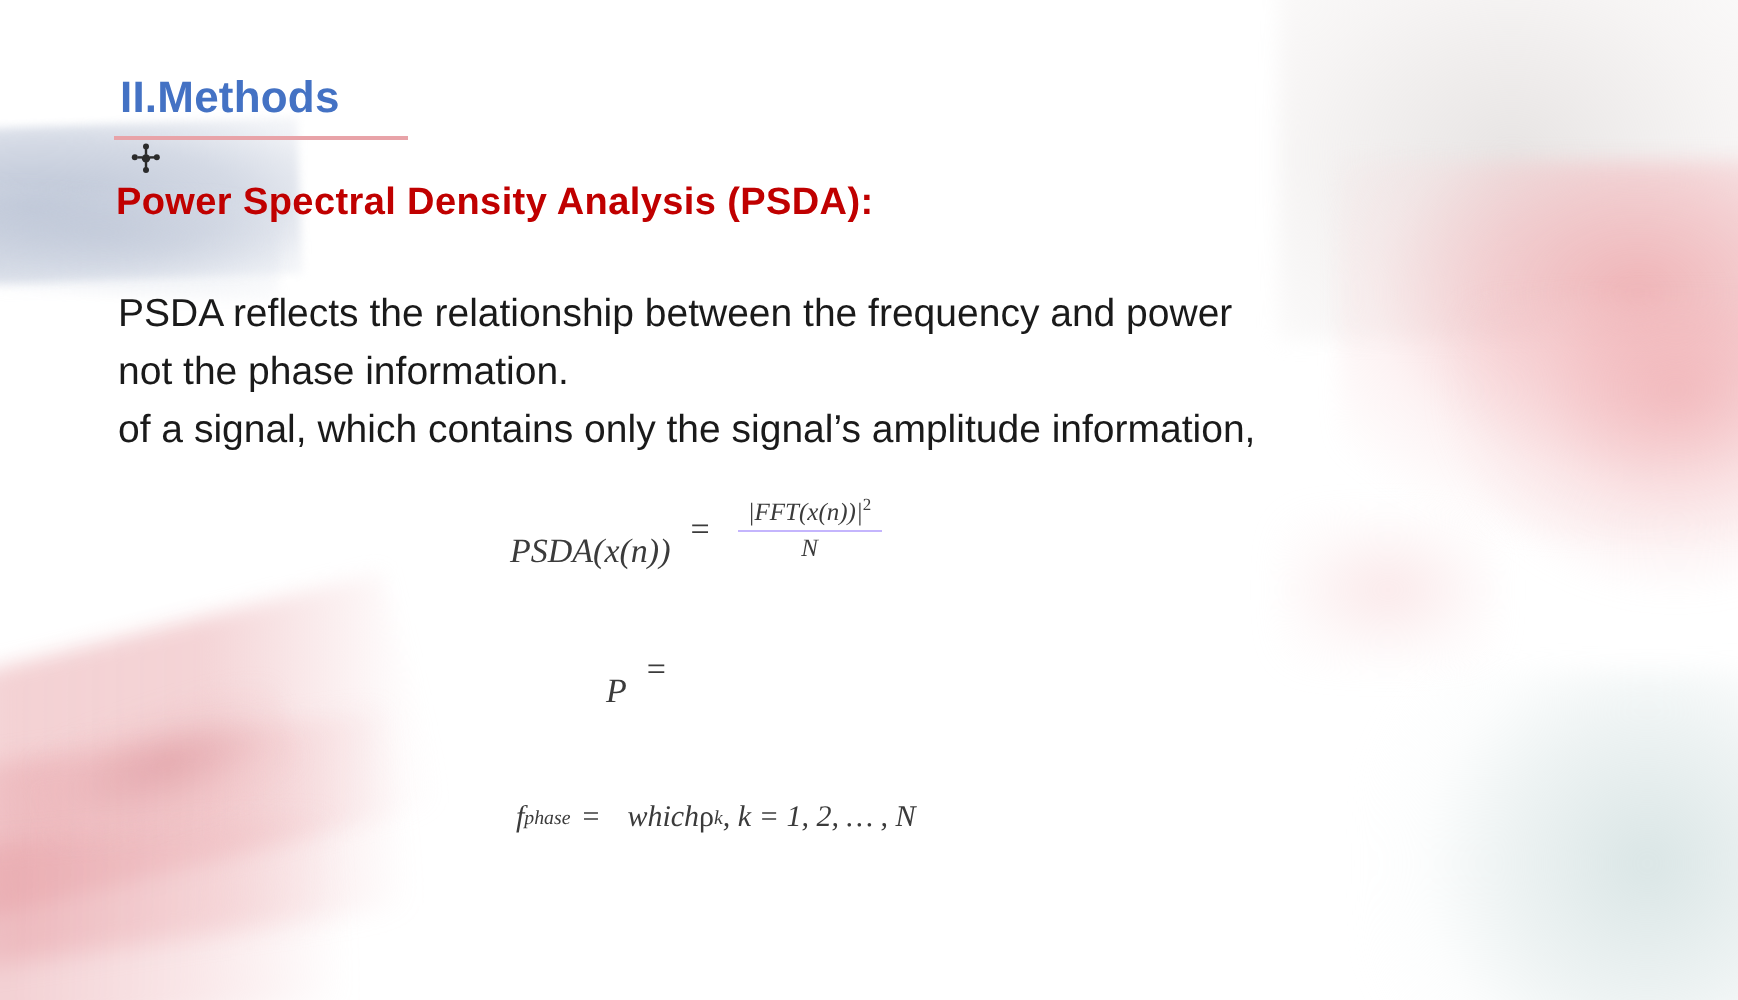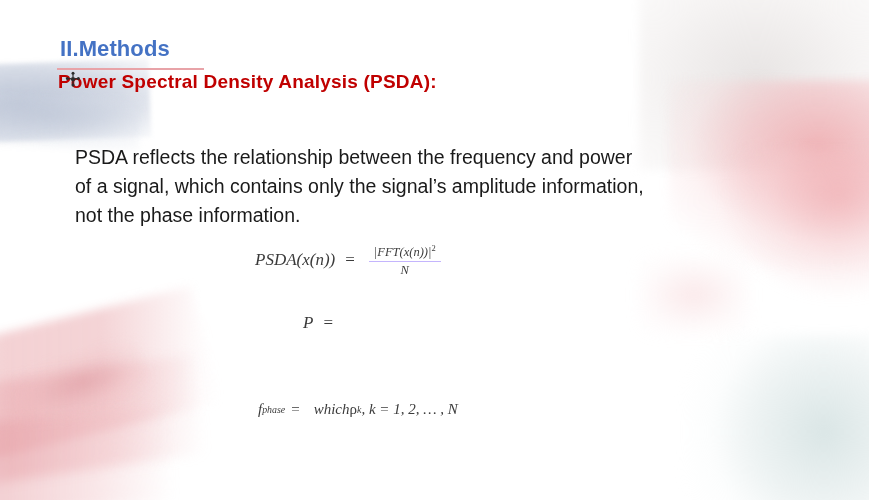--- a/index.html
+++ b/index.html
@@ -179,58 +179,57 @@
     left: 57px;
     top: 68px;
     width: 147px;
     height: 2px;
     background: #E8A3A8;
     z-index: 3;
   }
   .sub-title {
     position: absolute;
     left: 58px;
-    top: 72px;
+    top: 92px;
     font-size: 19px;
     font-weight: bold;
     color: #C00000;
     letter-spacing: 0.2px;
     line-height: 1;
     white-space: nowrap;
   }
   .body-text {
     position: absolute;
     left: 59px;
     top: 143px;
     width: 680px;
     font-size: 19.5px;
     color: #1a1a1a;
     line-height: 29px;
   }
   .body-text .line {
     white-space: nowrap;
-    margin-left: 16px;
   }
 
   
   .math {
     position: absolute;
     font-family: "Liberation Serif", serif;
     font-style: italic;
     color: #3b3b3b;
   }
   .eq1 { left: 255px; top: 243px; font-size: 17px; }
   .eq2 { left: 303px; top: 313px; font-size: 17px; }
   .eq3 { left: 258px; top: 401px; font-size: 15px; }
 
   .mrow {
     display: inline-flex;
     align-items: center;
   }
-  .mlabel { margin-right: 10px; }
+  .mlabel { margin-right: 10px; margin-top: 23px; }
   .meq { margin-right: 14px; font-style: normal; }
   .frac {
     display: inline-flex;
     flex-direction: column;
     align-items: center;
     vertical-align: middle;
     font-size: 12.5px;
     line-height: 1.18;
   }
   .frac .num {
@@ -285,22 +284,22 @@
   <div class="content">
 
     <div class="section-title">II.Methods</div>
 
     <div class="title-underline"></div>
 
     <div class="sub-title">Power Spectral Density Analysis (PSDA):</div>
 
     <div class="body-text">
       <div class="line">PSDA reflects the relationship between the frequency and power</div>
+      <div class="line">not the phase information.</div>
       <div class="line">of a signal, which contains only the signal’s amplitude information,</div>
-      <div class="line">not the phase information.</div>
     </div>
 
     <div class="math eq1 mrow">
       <span class="mlabel">PSDA(x(n))</span>
       <span class="meq">=</span>
       <span class="frac">
         <span class="num"><span>|FFT(x(n))|</span><span class="sup">2</span></span>
         <span class="den">N</span>
       </span>
     </div>

